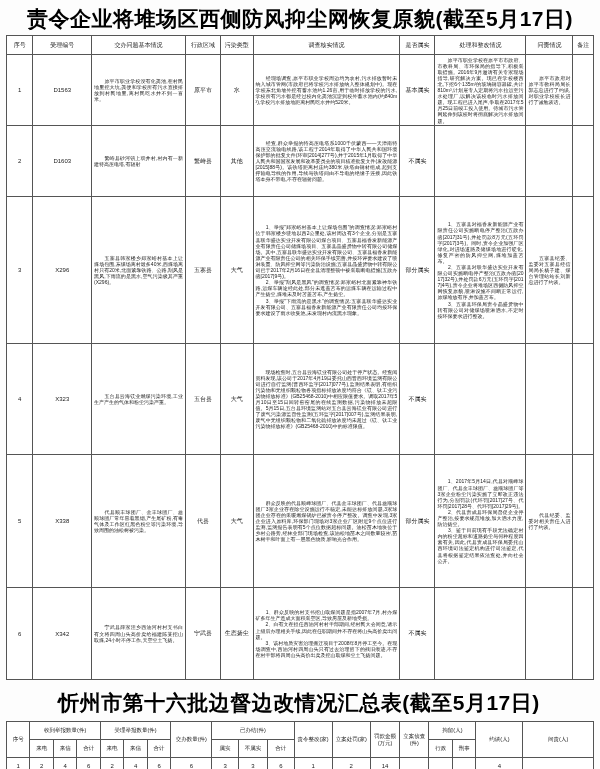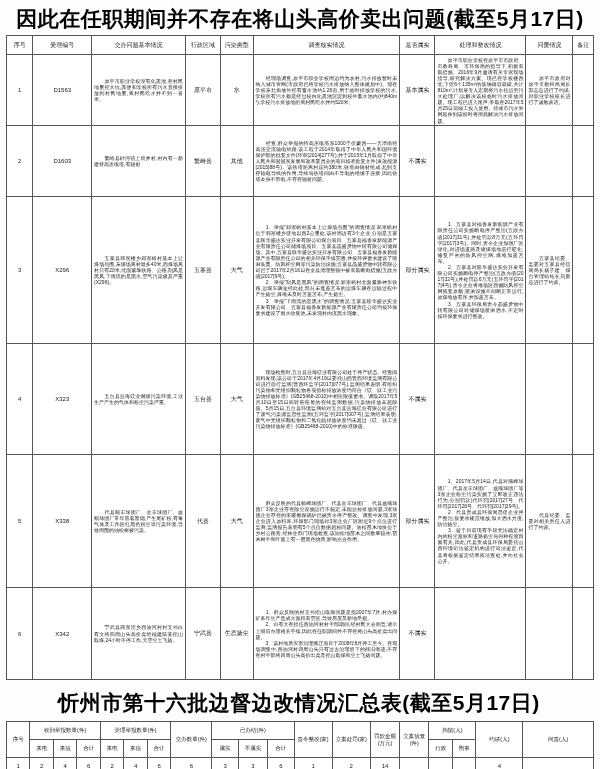--- a/index.html
+++ b/index.html
@@ -29,21 +29,21 @@
   .t2 .s-sh{width:4.5%;} .t2 .s-bsh{width:5%;} .t2 .s-hj{width:4.5%;}
   .t2 .s-zg{width:6.5%;} .t2 .s-cf{width:6.5%;} .t2 .s-fk{width:5%;}
   .t2 .s-zc{width:5%;} .t2 .s-jl{width:4%;} .t2 .s-yt{width:8%;} .t2 .s-wz{width:12%;}
   .t2 th{font-size:5.5px;}
   .t2 td{font-size:6px;text-align:center;height:13px;}
   .t2 .hr1{height:18px;} .t2 .hr2{height:18px;}
 </style>
 </head>
 <body>
 
-<div class="main-title">因此在任职期间并不存在将山头高价卖出问题(截至5月17日)</div>
+<div class="main-title">责令企业将堆场区西侧防风抑尘网恢复原貌(截至5月17日)</div>
 
 <table class="t1">
   <colgroup>
     <col class="c0">
       <col class="c1">
       <col class="c2">
       <col class="c3">
       <col class="c4">
     <col class="c5">
       <col class="c6">

